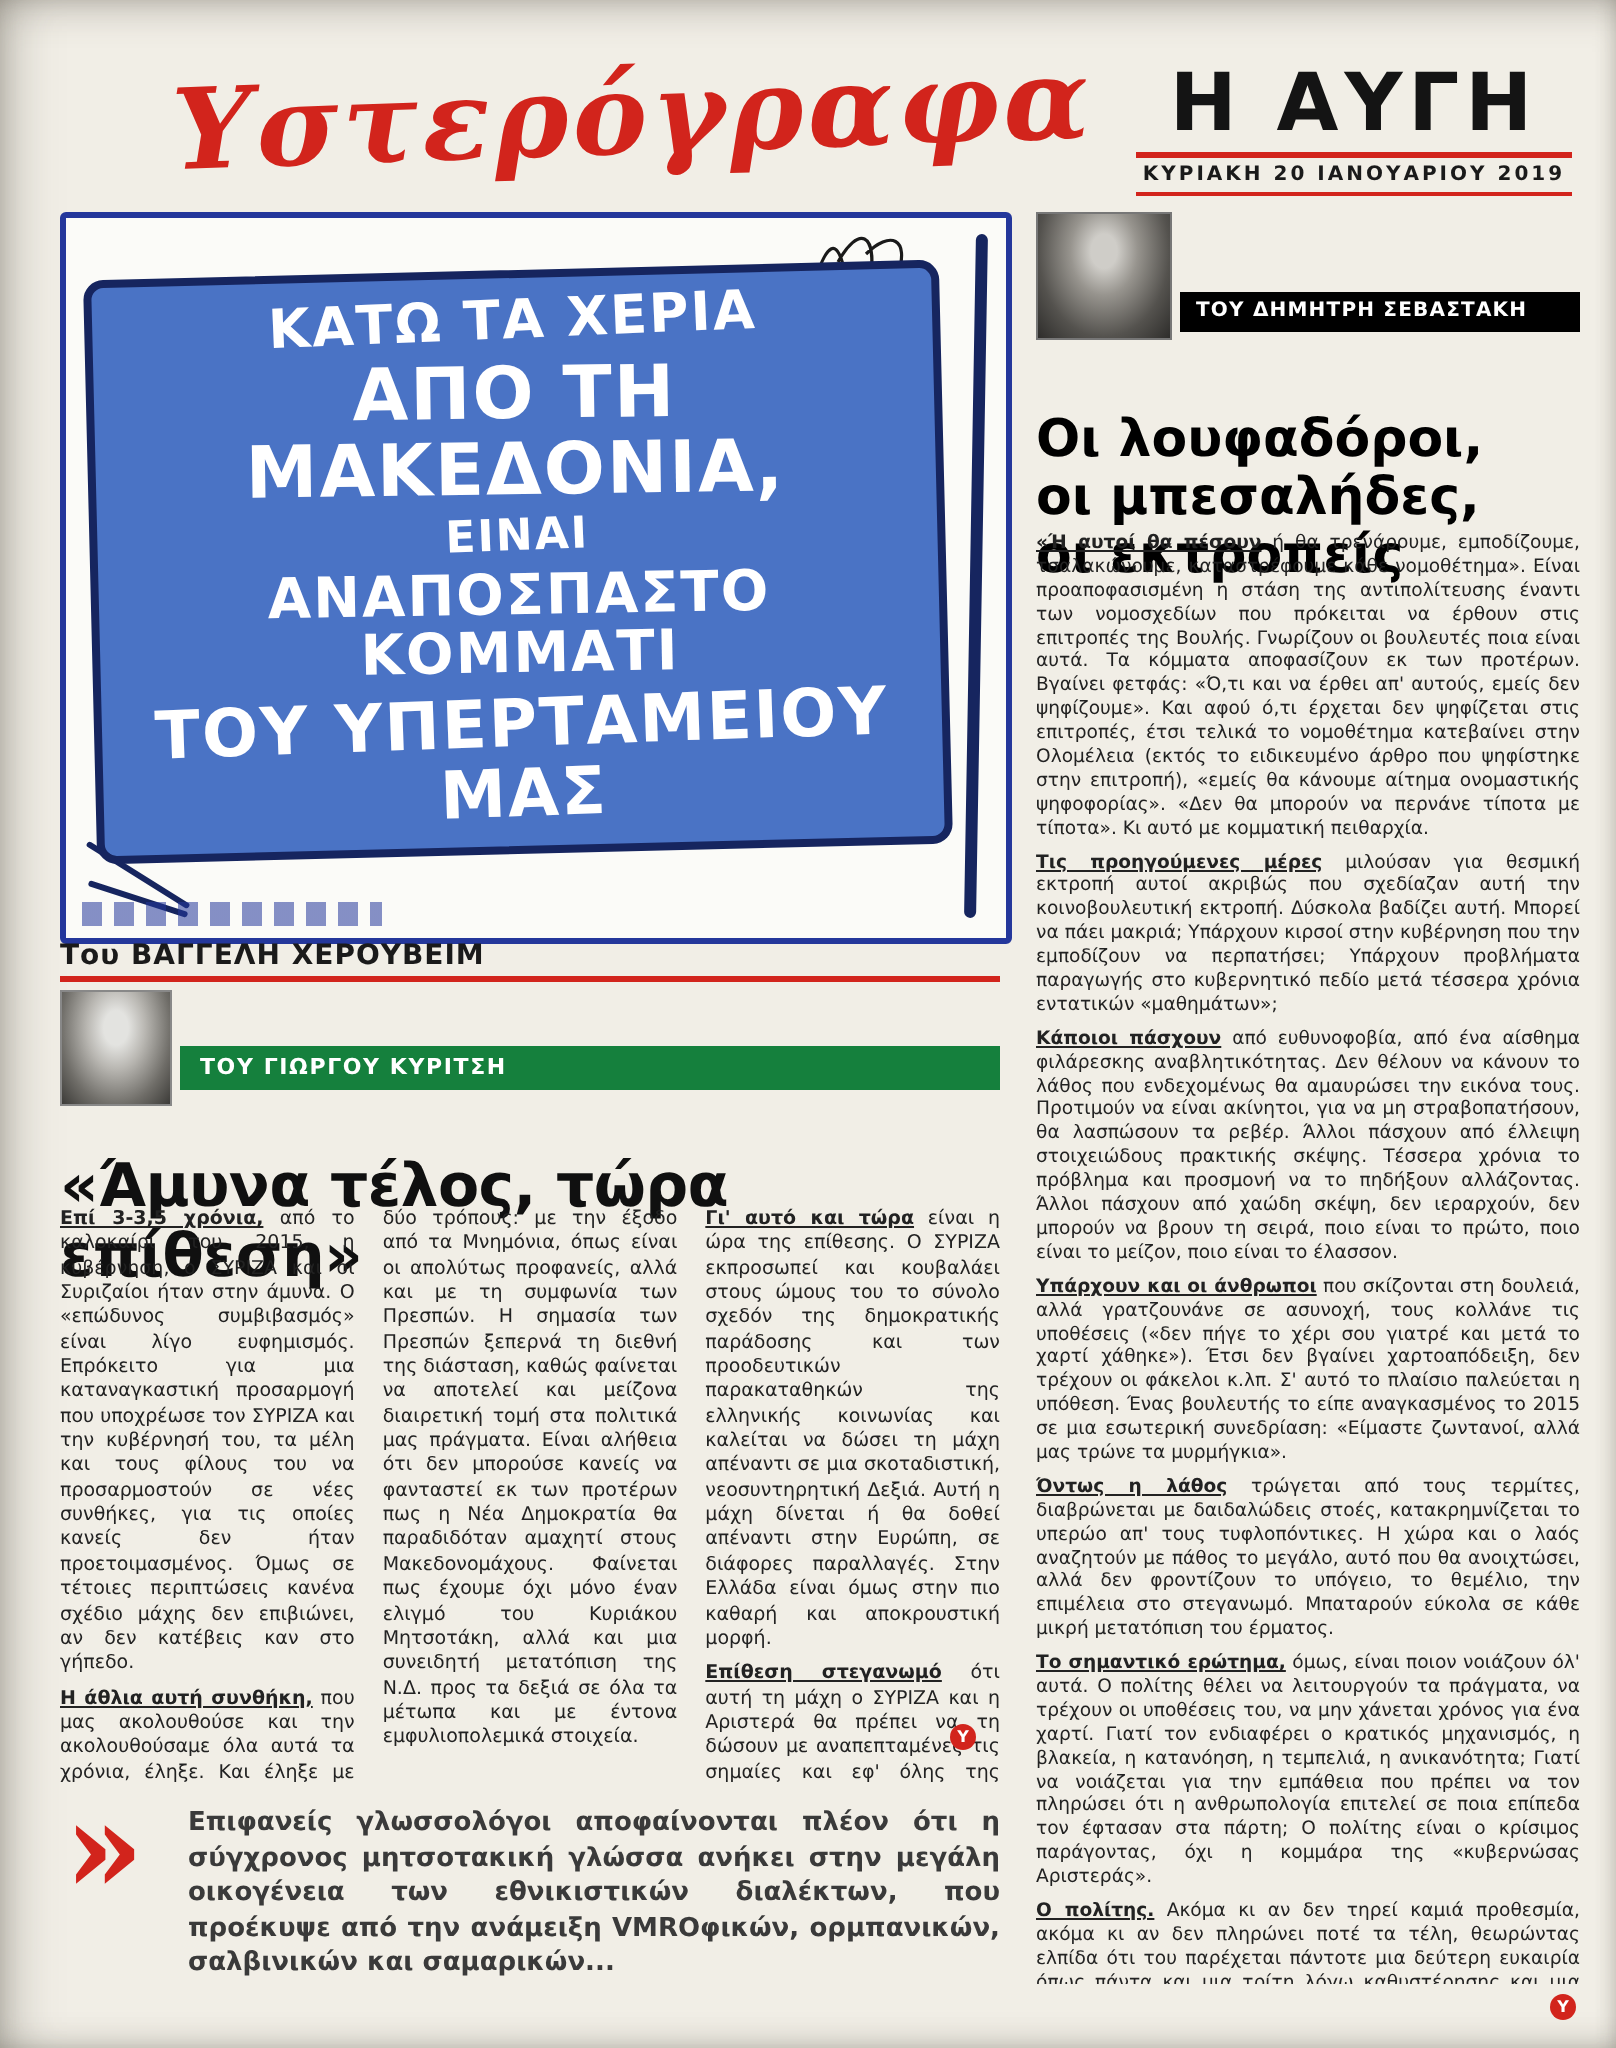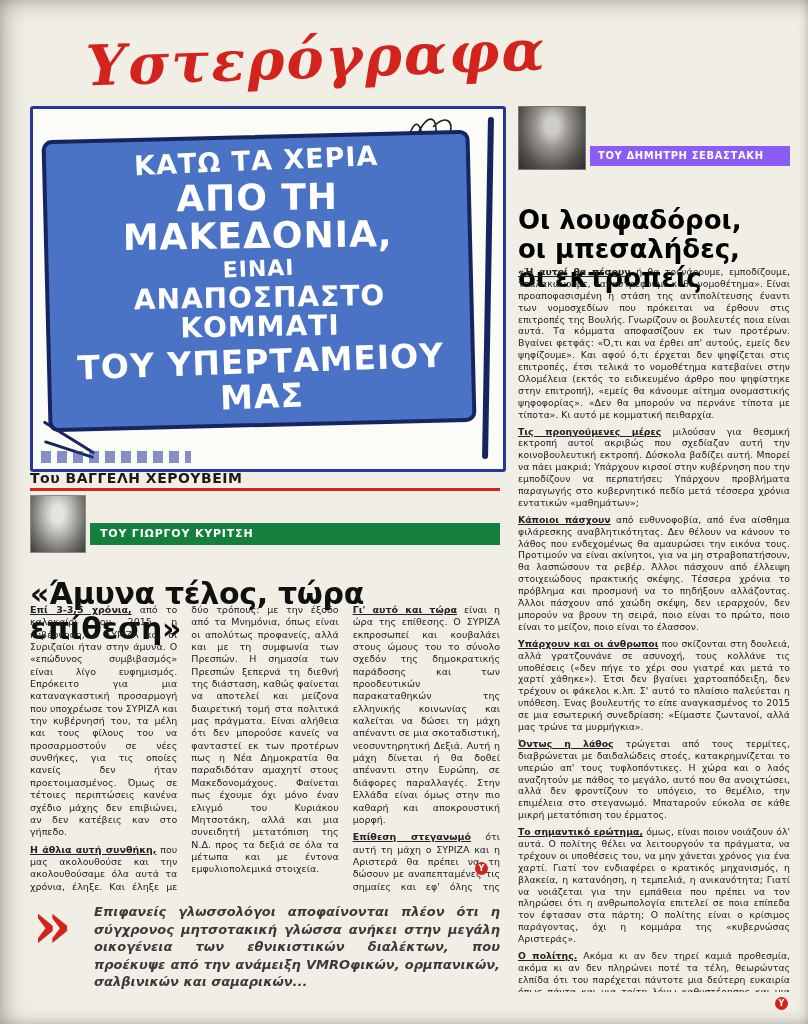--- a/index.html
+++ b/index.html
@@ -53,43 +53,47 @@
     color:#222;overflow:hidden;}
   .left-body p{margin:0 0 5px;}
   .lead{font-weight:bold;text-decoration:underline;}
   .umark{display:inline-block;width:13px;height:13px;background:#d2241c;color:#fff;
     border-radius:50%;font-size:8px;font-weight:bold;text-align:center;line-height:13px;}
   .left-umark{position:absolute;left:475px;top:862px;}
   
   .pullquote{position:absolute;left:30px;top:903px;width:470px;height:108px;}
   .pq-mark{position:absolute;left:2px;top:-16px;color:#d2241c;font-size:64px;font-weight:bold;
     font-family:"DejaVu Serif",serif;}
-  .pq-text{margin-left:64px;font-style:italic;font-weight:bold;font-size:13px;
+  .pq-text{margin-left:64px;font-weight:bold;font-size:13px;
     line-height:1.35;color:#3a3a3a;text-align:justify;}
   .pq-author{margin-left:64px;text-align:right;font-size:11px;font-weight:bold;
     letter-spacing:1.5px;margin-top:7px;color:#222;}
   
   .right-col{position:absolute;left:518px;top:106px;width:272px;height:906px;}
   .right-photo{position:absolute;left:0;top:0;width:66px;height:62px;border:1px solid #777;
     background:radial-gradient(ellipse at 50% 30%,#cfcdc8 0 14%,#97948e 36%,#54524e 70%,#2e2d2b 100%);}
-  .right-banner{position:absolute;left:72px;right:0;top:40px;height:20px;background:#8b5cf6;
+  .right-banner{position:absolute;left:72px;right:0;top:40px;height:20px;background:#000000;
     color:#fff;font-weight:bold;font-size:10px;line-height:20px;padding-left:8px;letter-spacing:.6px;}
   .right-headline{position:absolute;left:0;top:78px;width:100%;color:#000000;font-weight:bold;
     font-size:26px;line-height:1.12;white-space:pre-line;}
   .right-body{position:absolute;left:0;top:160px;width:100%;height:726px;font-size:9.3px;
     line-height:1.28;text-align:justify;color:#222;overflow:hidden;}
   .right-body p{margin:0 0 5px;}
   .right-umark{position:absolute;right:2px;bottom:2px;}
 </style>
 </head>
 <body>
 
 <div class="paper">
 
   <div class="script-title">Υστερόγραφα</div>
+  <div class="masthead">
+    <div class="masthead-name">Η ΑΥΓΗ</div>
+    <div class="masthead-date">ΚΥΡΙΑΚΗ 20 ΙΑΝΟΥΑΡΙΟΥ 2019</div>
+  </div>
 
   <div class="cartoon">
     <svg class="signature" viewBox="0 0 70 46">
       <path d="M6 38 C14 8, 20 6, 24 28 M20 20 C30 2, 40 4, 36 30 M34 16 C46 4, 56 8, 50 26 M46 34 C54 28, 62 30, 64 38" fill="none" stroke="#1a1a1a" stroke-width="1.6"></path>
     </svg>
     <div class="pole"></div>
     <div class="flag">
       <div class="fl0">ΚΑΤΩ ΤΑ ΧΕΡΙΑ</div>
       <div class="fl1">ΑΠΟ ΤΗ ΜΑΚΕΔΟΝΙΑ,</div>
       <div class="fl2">ΕΙΝΑΙ</div>

